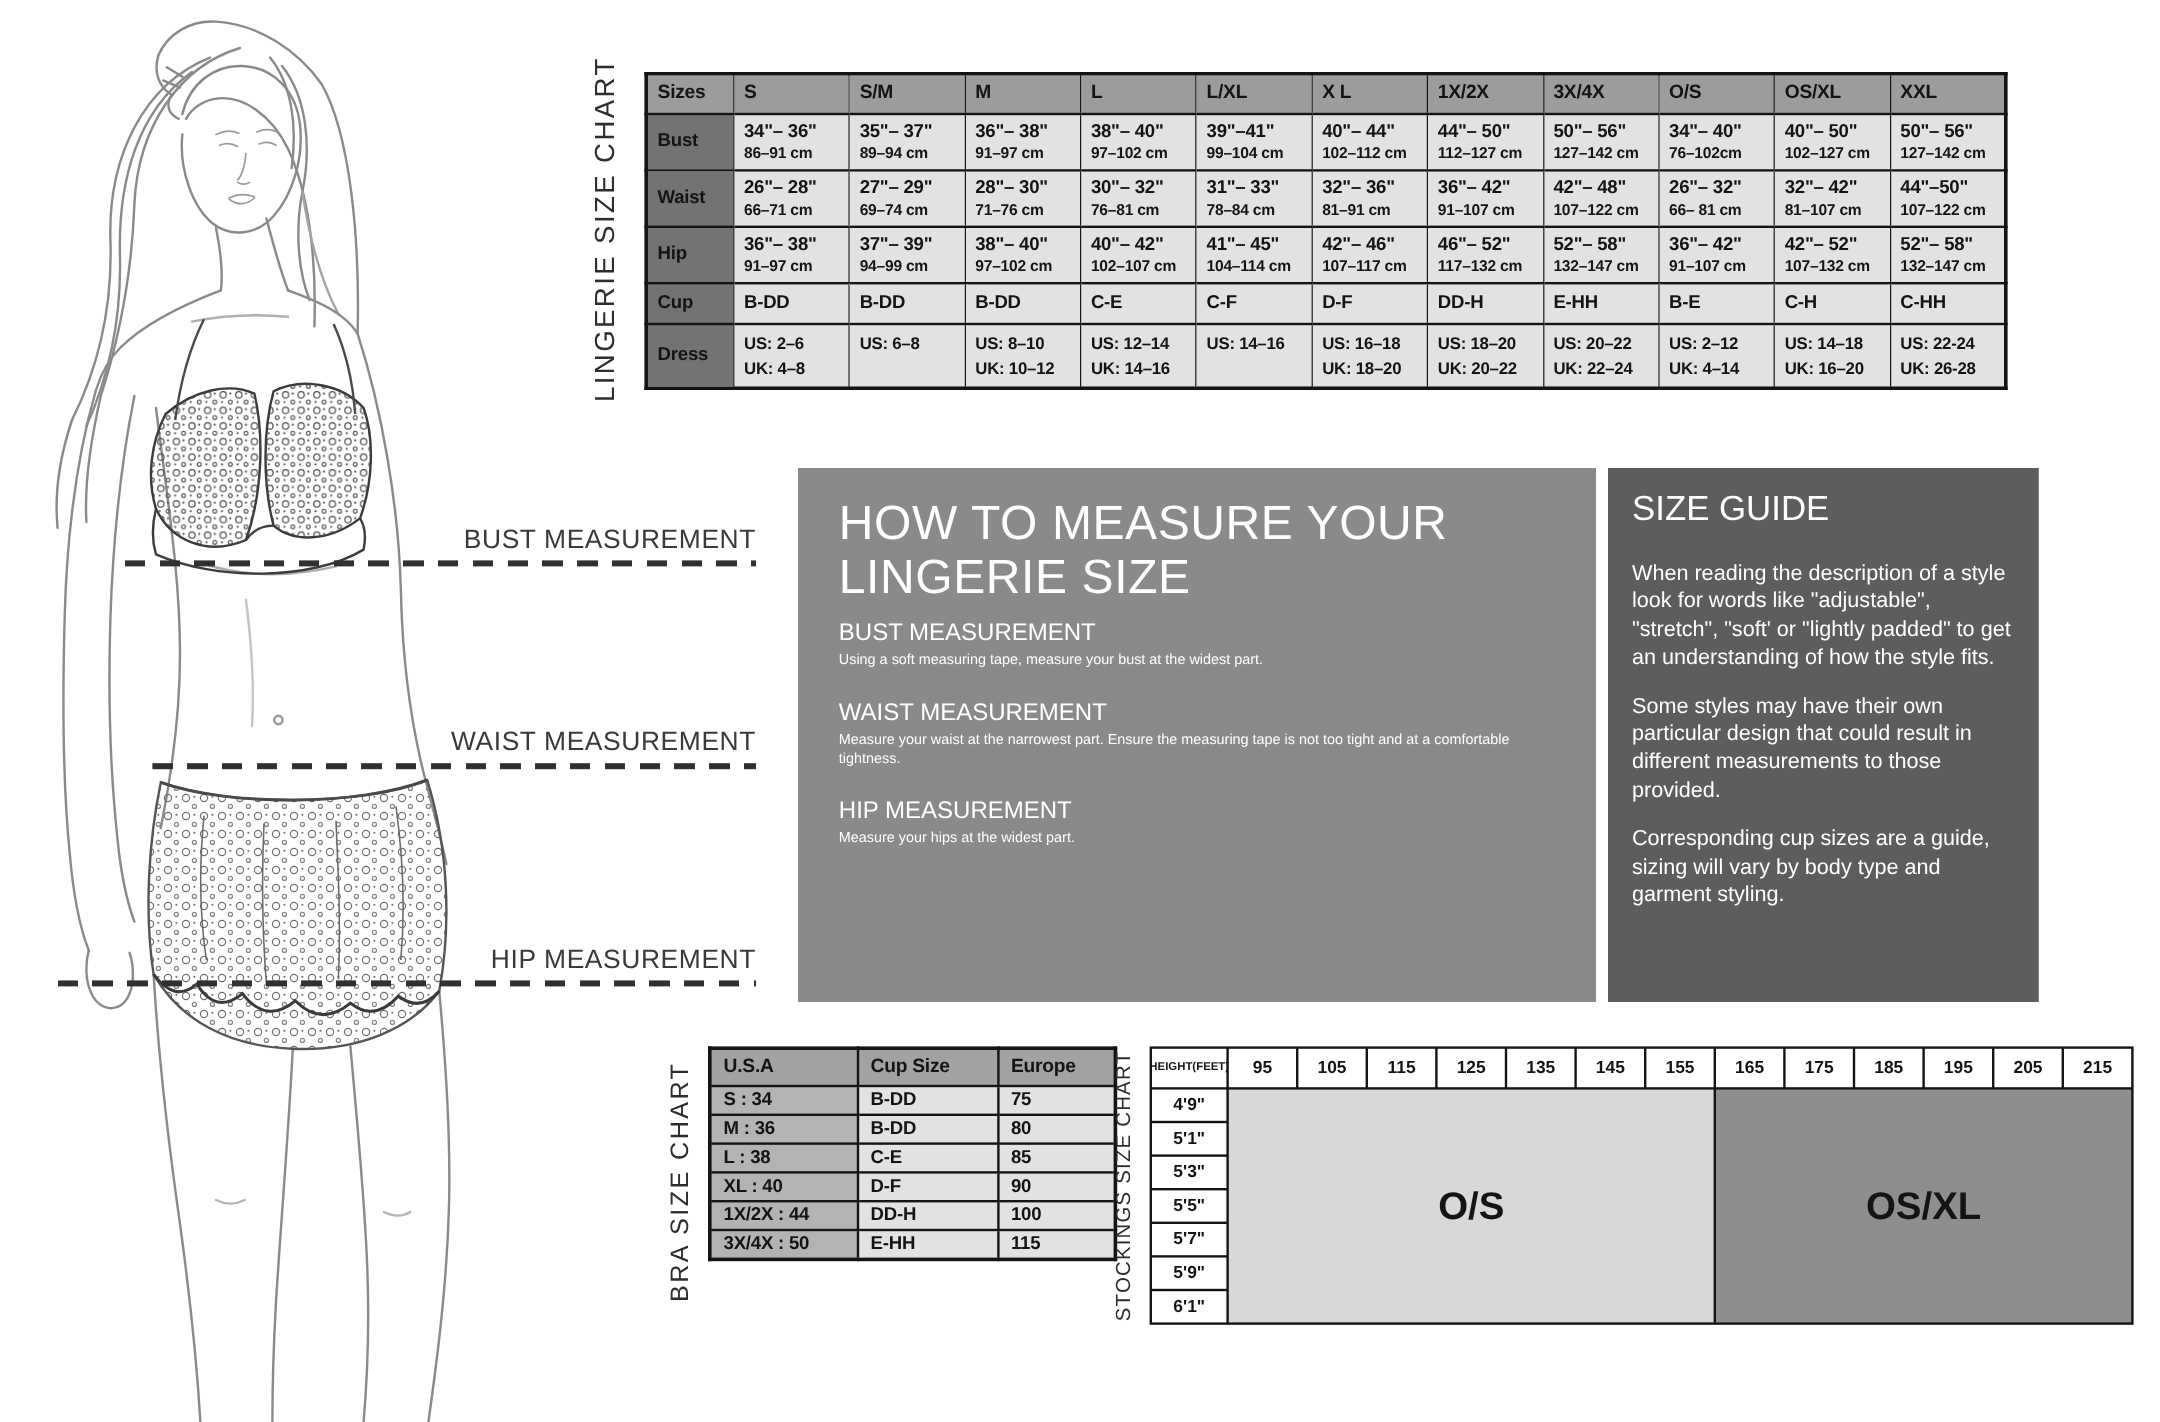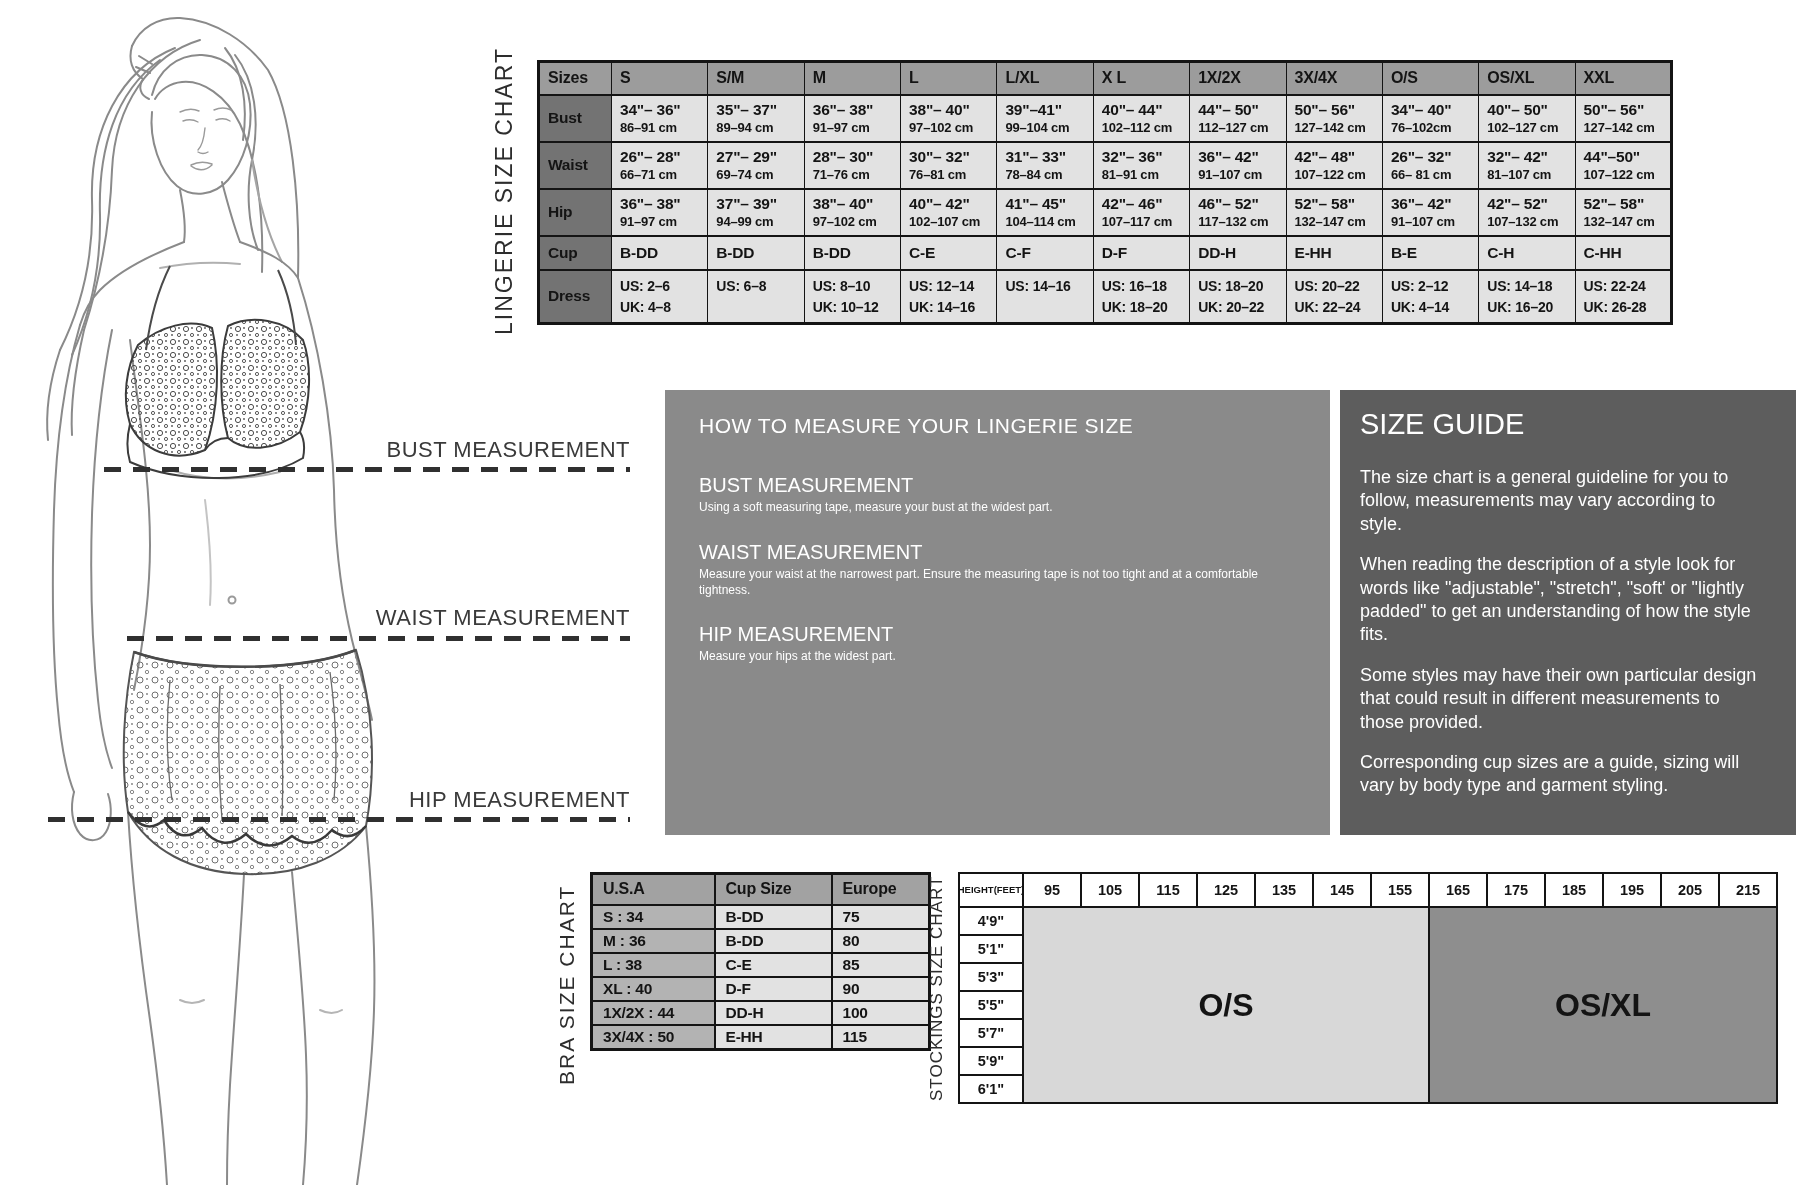--- a/index.html
+++ b/index.html
@@ -51,25 +51,25 @@
   .dash-line{
     position:absolute;height:5px;
     background-image:repeating-linear-gradient(to right,#303030 0 17px,transparent 17px 29px);
   }
   .line-bust{left:104px;top:467px;width:526px;}
   .line-waist{left:127px;top:636px;width:503px;}
   .line-hip{left:48px;top:817px;width:582px;}
   
   .panel{position:absolute;color:#ffffff;box-sizing:border-box;}
   .how-panel{left:665px;top:390px;width:665px;height:445px;background:#8a8a8a;padding:24px 34px;}
-  .how-title{font-size:21px;letter-spacing:0.5px;margin-bottom:36px;font-weight:400;}
+  .how-title{font-size:40px;letter-spacing:0.5px;margin-bottom:12px;font-weight:400;}
   .how-section{margin-bottom:25px;}
   .how-heading{font-size:20px;margin-bottom:3px;font-weight:400;}
   .how-body{font-size:12px;line-height:1.32;max-width:560px;font-weight:400;}
-  .guide-panel{left:1340px;top:390px;width:456px;height:445px;background:#5d5d5d;padding:18px 20px;}
+  .guide-panel{left:1340px;top:390px;width:359px;height:445px;background:#5d5d5d;padding:18px 20px;}
   .guide-title{font-size:29px;margin-bottom:25px;font-weight:400;}
   .guide-para{font-size:18px;line-height:1.3;margin-bottom:17px;max-width:400px;font-weight:400;}
   
   .bra-table{
     position:absolute;left:590px;top:872px;width:338px;
     border-collapse:collapse;table-layout:fixed;border:3px solid #141414;
   }
   .bra-table th,.bra-table td{
     border:2.5px solid #141414;padding:2px 6px 2px 10px;text-align:left;
     font-size:15.5px;font-weight:700;letter-spacing:-0.2px;
@@ -451,21 +451,20 @@
         <div class="how-section">
           <div class="how-heading">HIP MEASUREMENT</div>
           <div class="how-body">Measure your hips at the widest part.</div>
         </div>
       </div>
   </div>
 
   <div class="panel guide-panel">
     <div class="guide-title">SIZE GUIDE</div>
     <div class="guide-paras">
-        <div class="guide-para">The size chart is a general guideline for you to follow, measurements may vary according to style.</div>
         <div class="guide-para">When reading the description of a style look for words like "adjustable", "stretch", "soft' or "lightly padded" to get an understanding of how the style fits.</div>
         <div class="guide-para">Some styles may have their own particular design that could result in different measurements to those provided.</div>
         <div class="guide-para">Corresponding cup sizes are a guide, sizing will vary by body type and garment styling.</div>
       </div>
   </div>
 
   <div class="vlabel bra-vlabel">BRA SIZE CHART</div>
   <table class="bra-table">
       <colgroup>
         <col style="width: 123px;">

